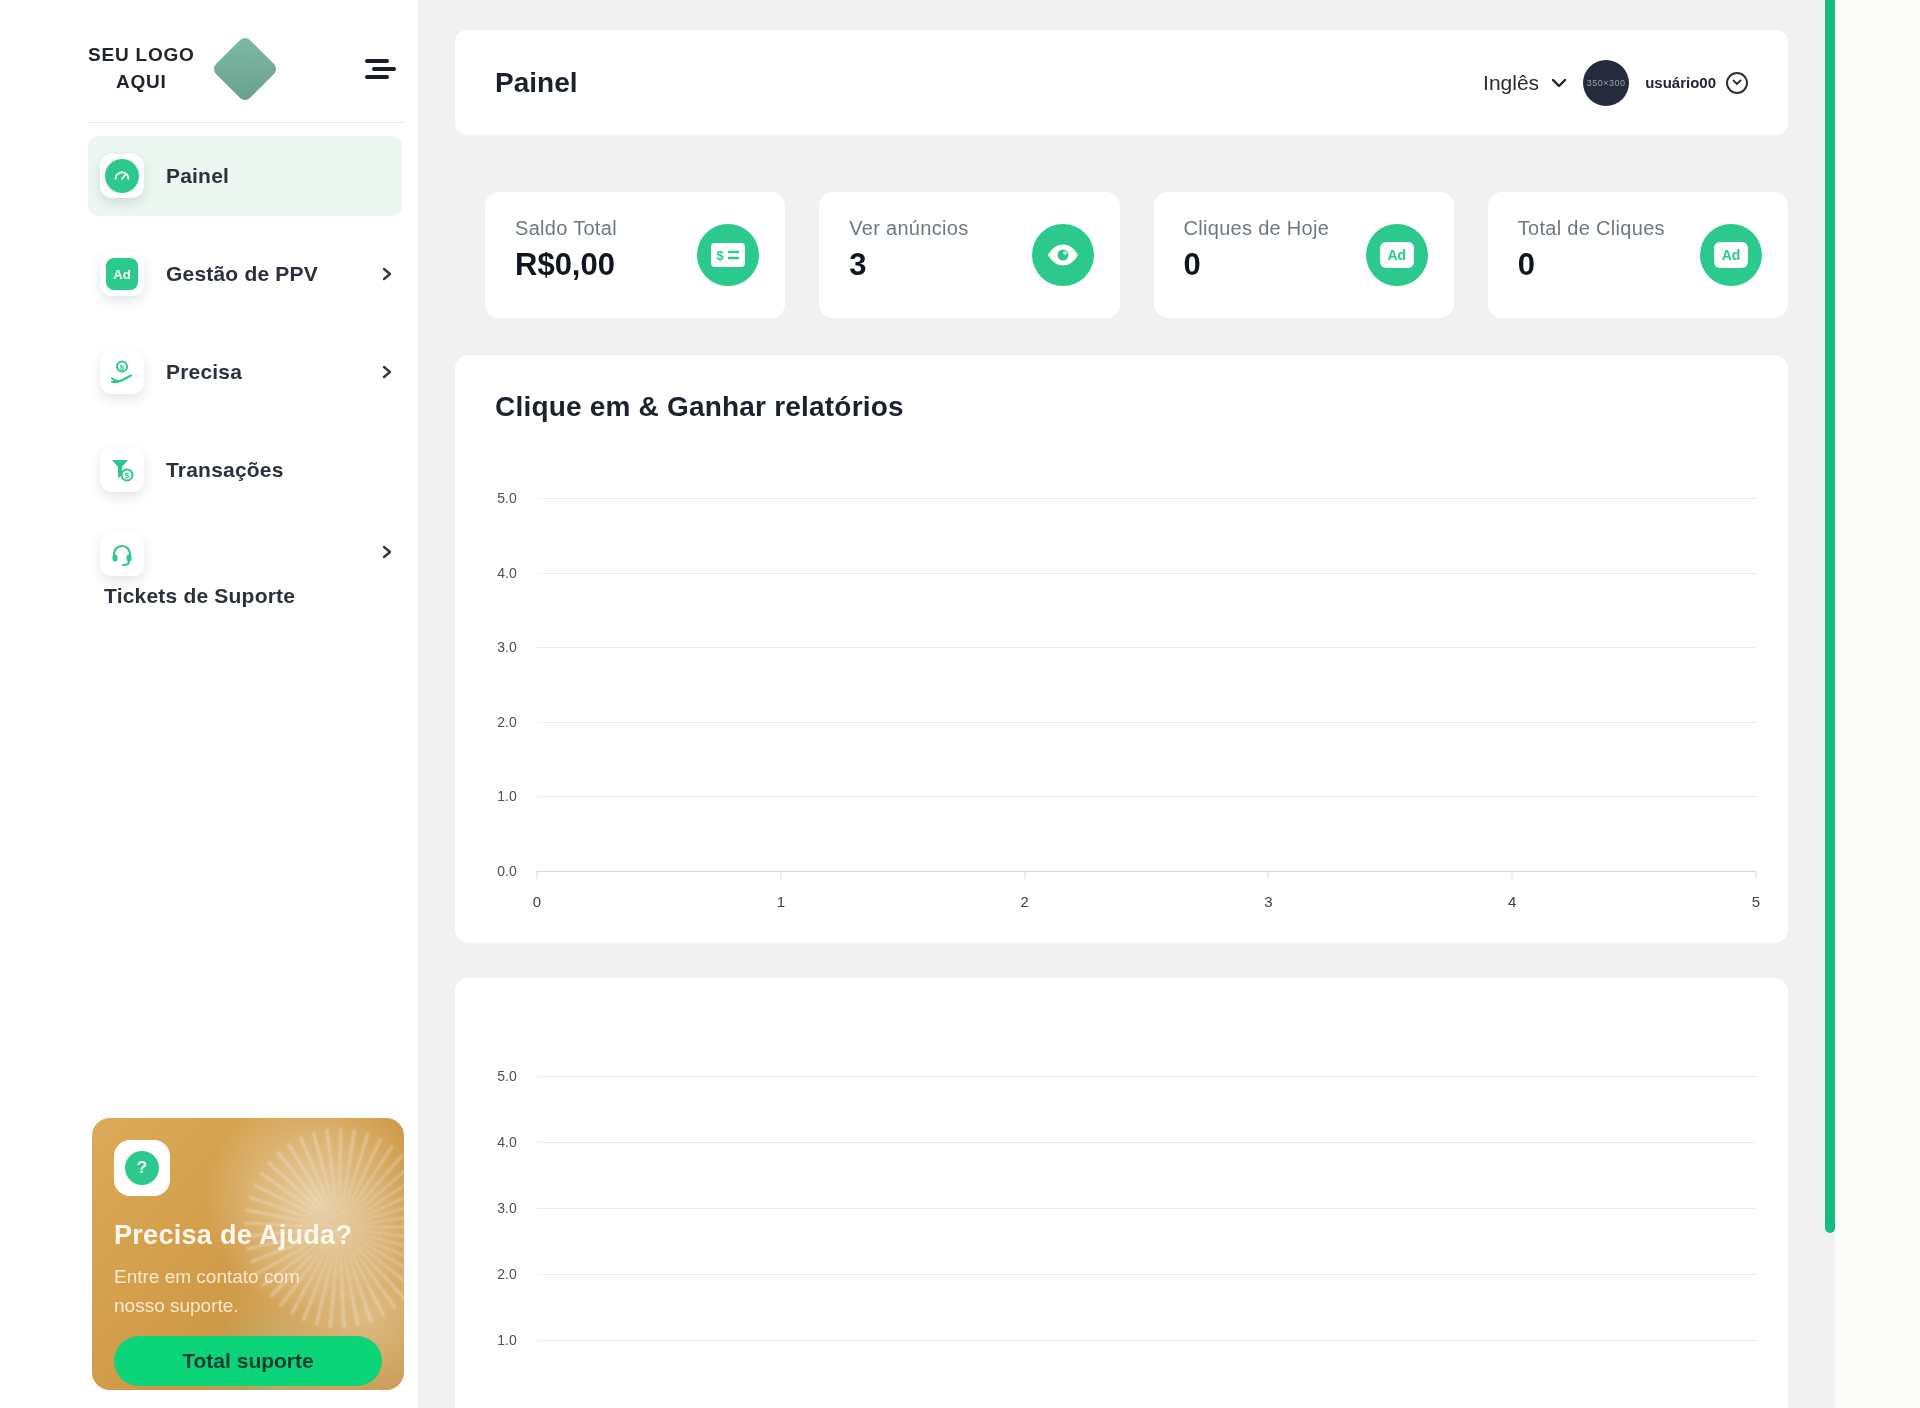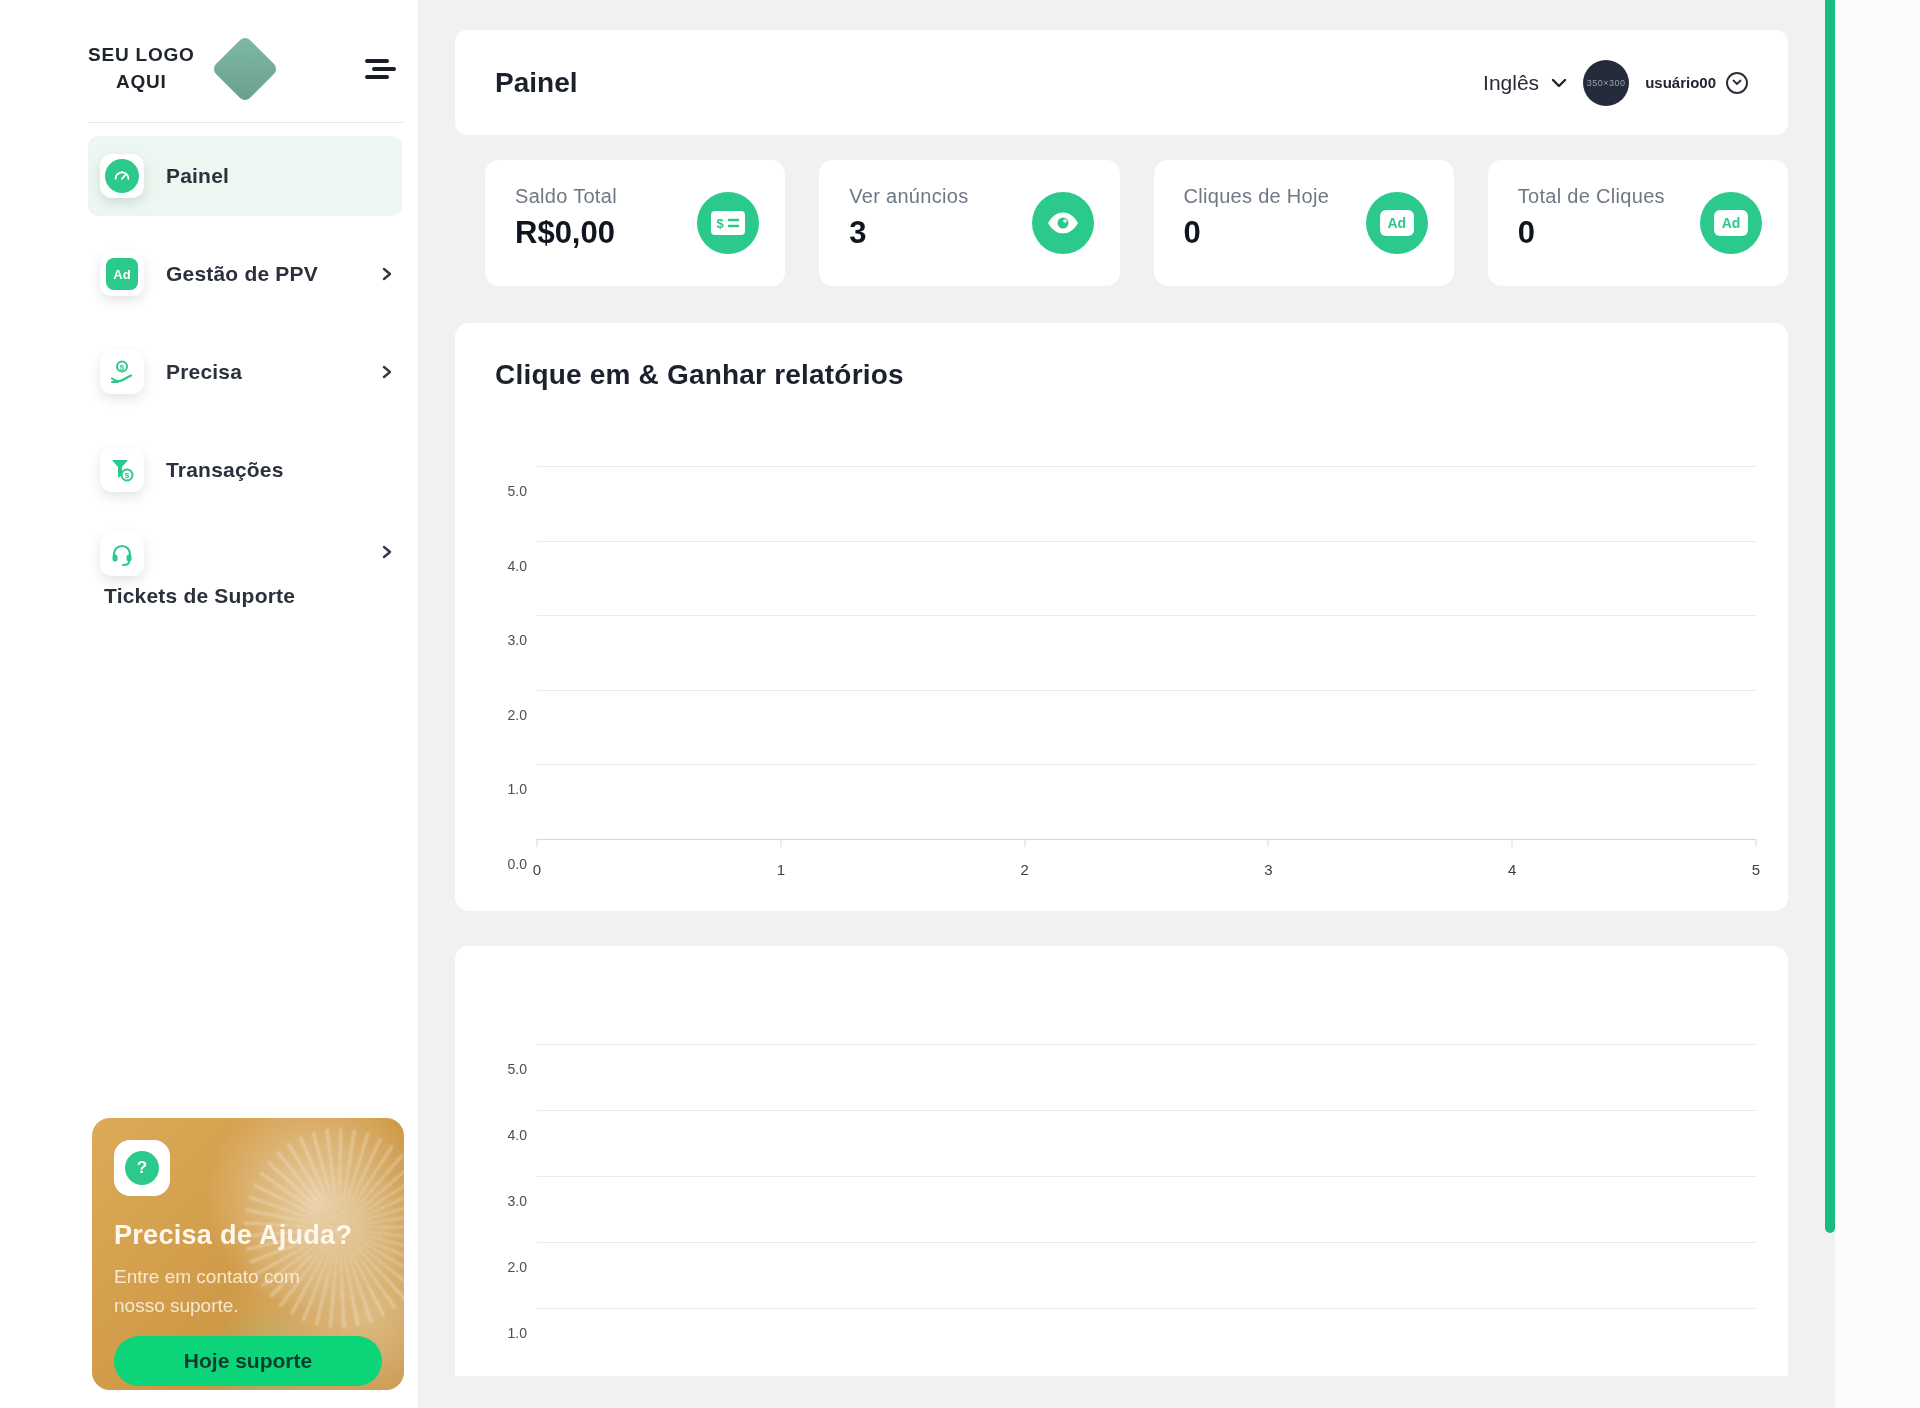--- a/index.html
+++ b/index.html
@@ -52,37 +52,37 @@
 
   .topbar { width:100%; height:105px; background:#fff; border-radius:12px; display:flex; align-items:center; padding:0 40px; }
   .page-title { font-size:28px; font-weight:700; color:#1c212c; }
   .top-right { margin-left:auto; display:flex; align-items:center; gap:16px; }
   .lang { display:flex; align-items:center; gap:12px; font-size:21px; color:#262b36; cursor:pointer; }
   .avatar { width:46px; height:46px; border-radius:50%; background:#262b3c; color:#98a1b4; font-size:9px; display:flex; align-items:center; justify-content:center; cursor:pointer; letter-spacing:.5px; }
   .username-wrap { display:flex; align-items:center; gap:10px; cursor:pointer; }
   .username { font-size:15px; font-weight:600; color:#20252f; }
   .circle-chev { width:22px; height:22px; border:2px solid #2c313c; border-radius:50%; display:flex; align-items:center; justify-content:center; }
 
-  .stats { display:flex; gap:34px; margin-top:25px;padding-left:30px; }
+  .stats { display:flex; gap:34px; margin-top:57px;padding-left:30px; }
   .stat-card { flex:1; height:126px; background:#fff; border-radius:14px; padding:25px 30px; position:relative; }
   .stat-label { font-size:20px; color:#6e7884; letter-spacing:.3px; }
   .stat-value { font-size:31px; font-weight:700; color:#10151f; margin-top:7px; }
   .stat-icon { position:absolute; right:26px; top:32px; width:62px; height:62px; border-radius:50%; background:#2bc98c; display:flex; align-items:center; justify-content:center; }
   .ad-badge { width:34px; height:26px; border-radius:6px; background:#fff; color:#2bc98c; font-size:14px; font-weight:700; display:flex; align-items:center; justify-content:center; }
 
   .chart-card { background:#fff; border-radius:14px; margin-top:37px; padding:36px 30px 0 40px; }
   .chart-card.first { height:588px; }
   .chart-card.second { height:430px; margin-top:35px; border-radius:14px 14px 0 0; overflow:hidden; }
   .chart-title { font-size:28px; font-weight:700; color:#1b212d; letter-spacing:.2px; }
   .chart-plot { position:relative; margin-left:42px; margin-right:2px; }
   .chart-card.first  .chart-plot { margin-top:75px; height:443px; }
   .chart-card.second .chart-plot { margin-top:62px; height:300px; }
   .grid-row { position:absolute; left:0; right:0; height:0; border-top:1px solid #ebebeb; }
   .grid-row.axis { border-top:1px solid #d6d6d6; }
-  .ytick { position:absolute; left:-50px; top:-9px; width:40px; text-align:right; font-size:14px; color:#4a4f57;margin-top:25px; }
+  .ytick { position:absolute; left:-50px; top:-9px; width:40px; text-align:center; font-size:14px; color:#4a4f57; }
   .xtick-mark { position:absolute; width:1px; height:8px; background:#d9d9d9; transform:translateX(-.5px); }
   .xtick { position:absolute; transform:translateX(-50%); font-size:15px; color:#3c4148; }
 
   
   .scroll-thumb { position:absolute; left:1825px; top:0; width:10px; height:1233px; background:#16bd7e; border-radius:0 0 6px 6px; cursor:pointer; }
   .right-strip { position:absolute; left:1835px; top:0; width:85px; height:100%; background:#fcfdfb; }
 
   svg { display:block; }
 </style>
 </head>
@@ -187,21 +187,21 @@
     <div class="help-card">
       <div class="help-swirl"></div>
       <div class="help-chip">
           <div class="help-q">?</div>
         </div>
       <div class="help-title">Precisa de Ajuda?</div>
       <div class="help-text">
         <div>Entre em contato com</div>
         <div>nosso suporte.</div>
       </div>
-      <button class="help-btn">Hoje suporte</button>
+      <button class="help-btn">Total suporte</button>
     </div>
 
   </aside>
 
   <div class="main">
 
     <header class="topbar">
       <div class="page-title">Painel</div>
       <div class="top-right">
         <div class="lang">

